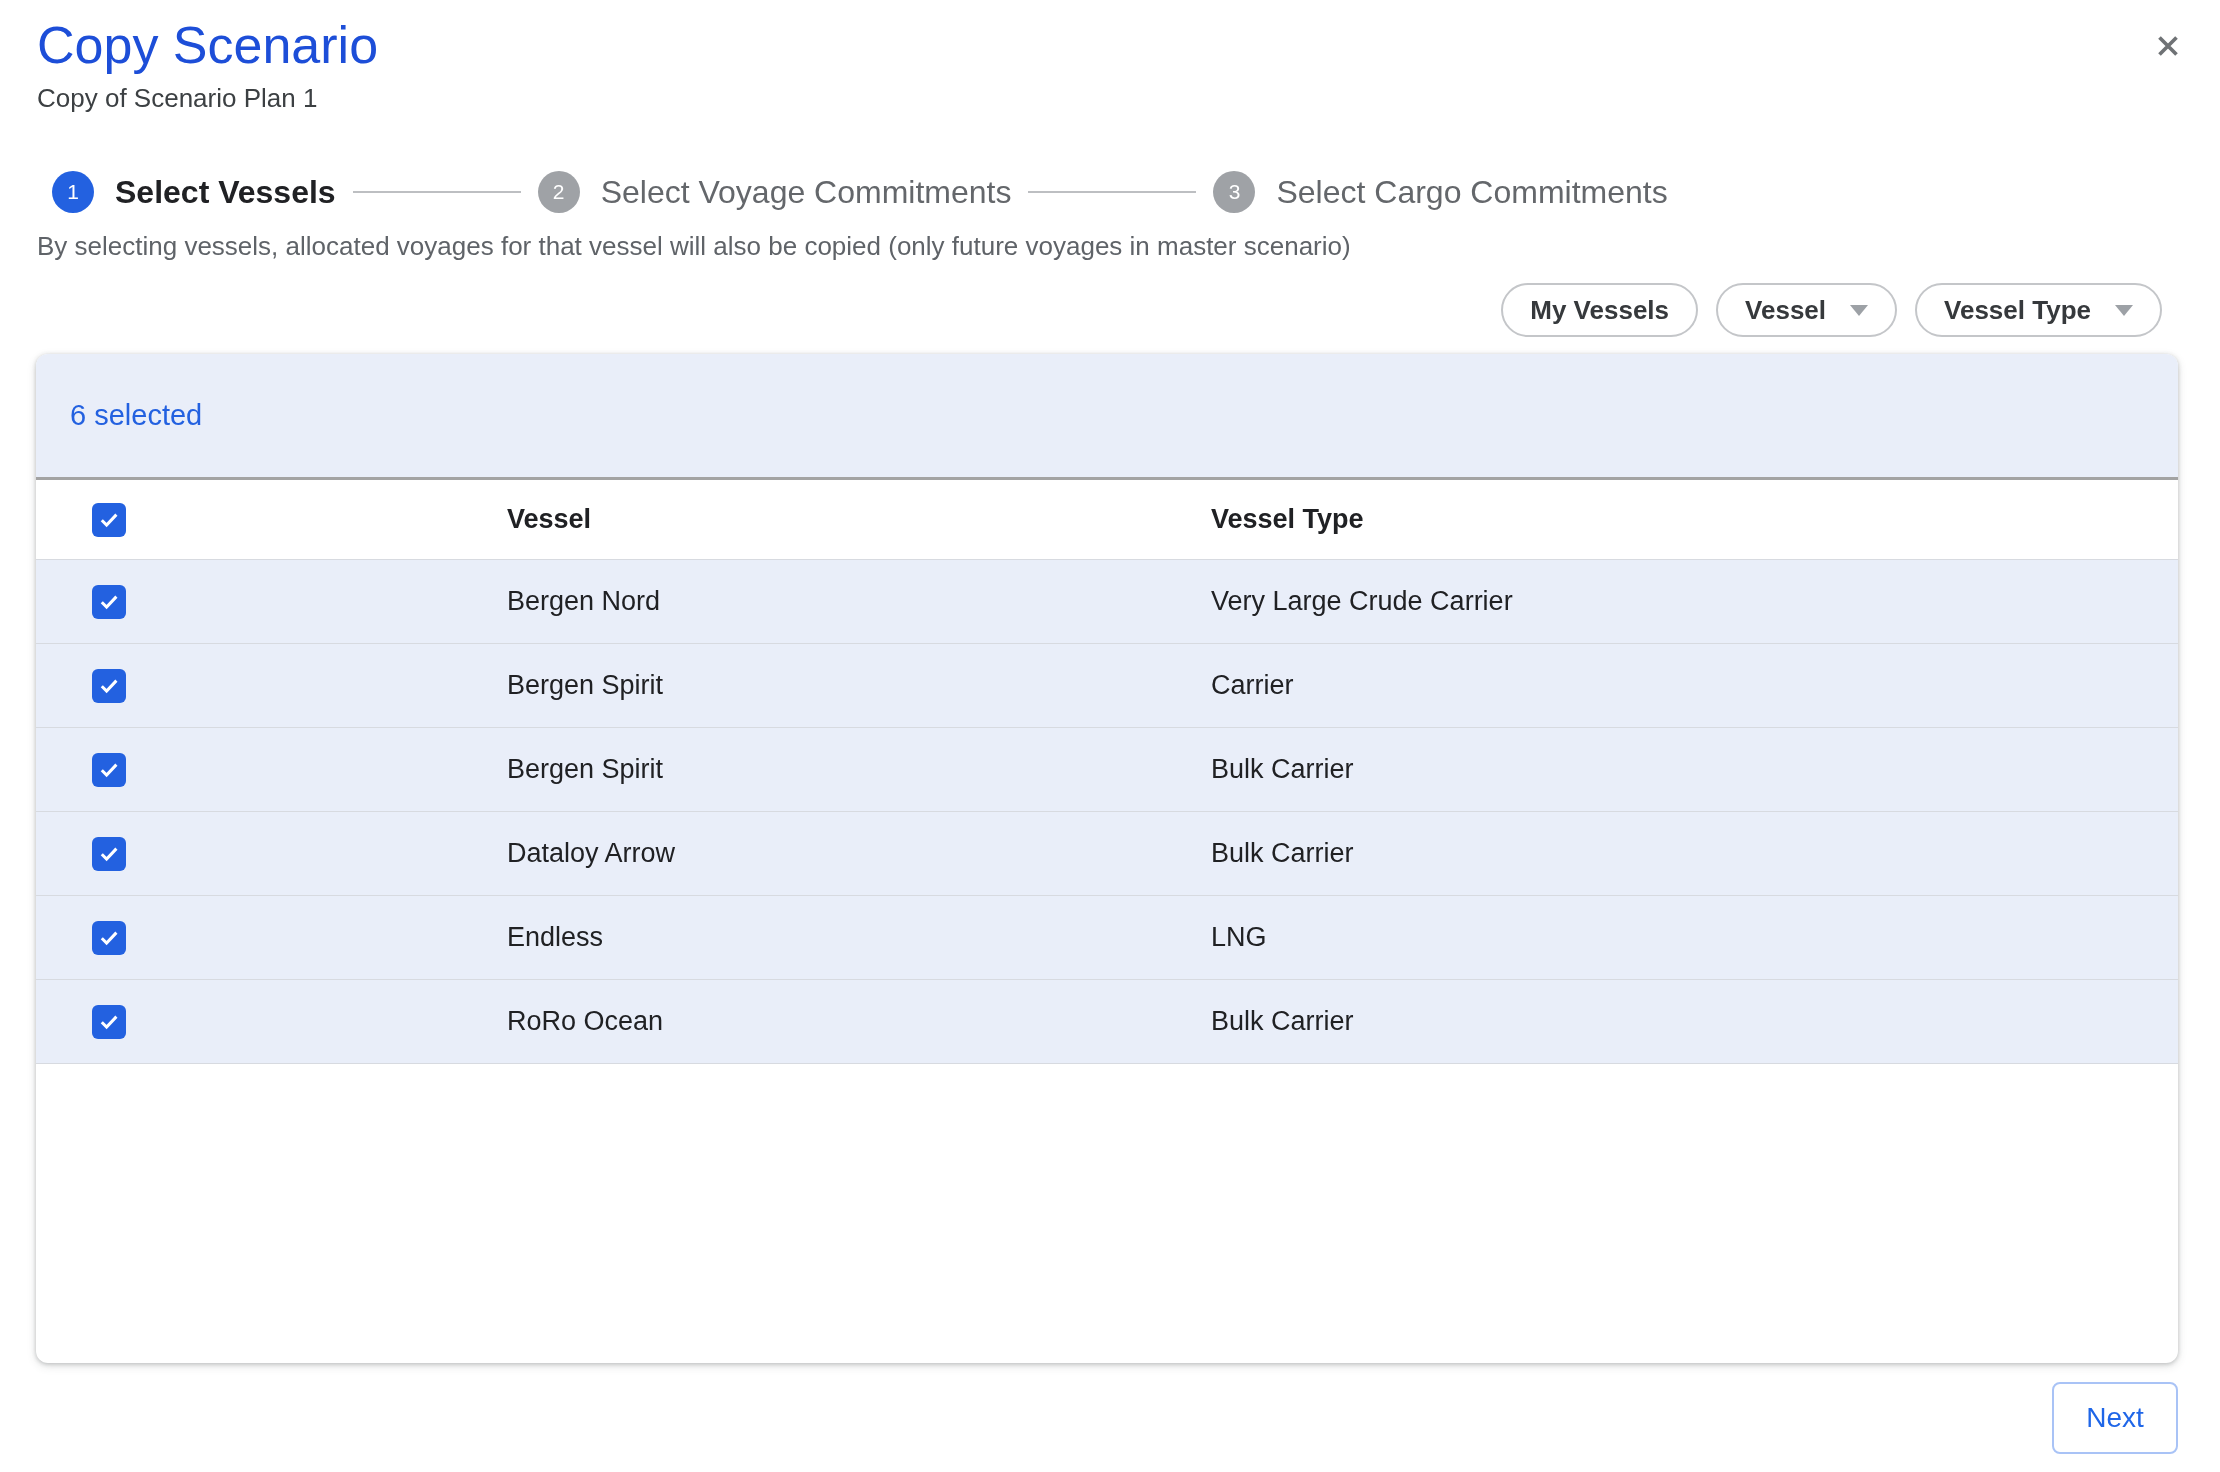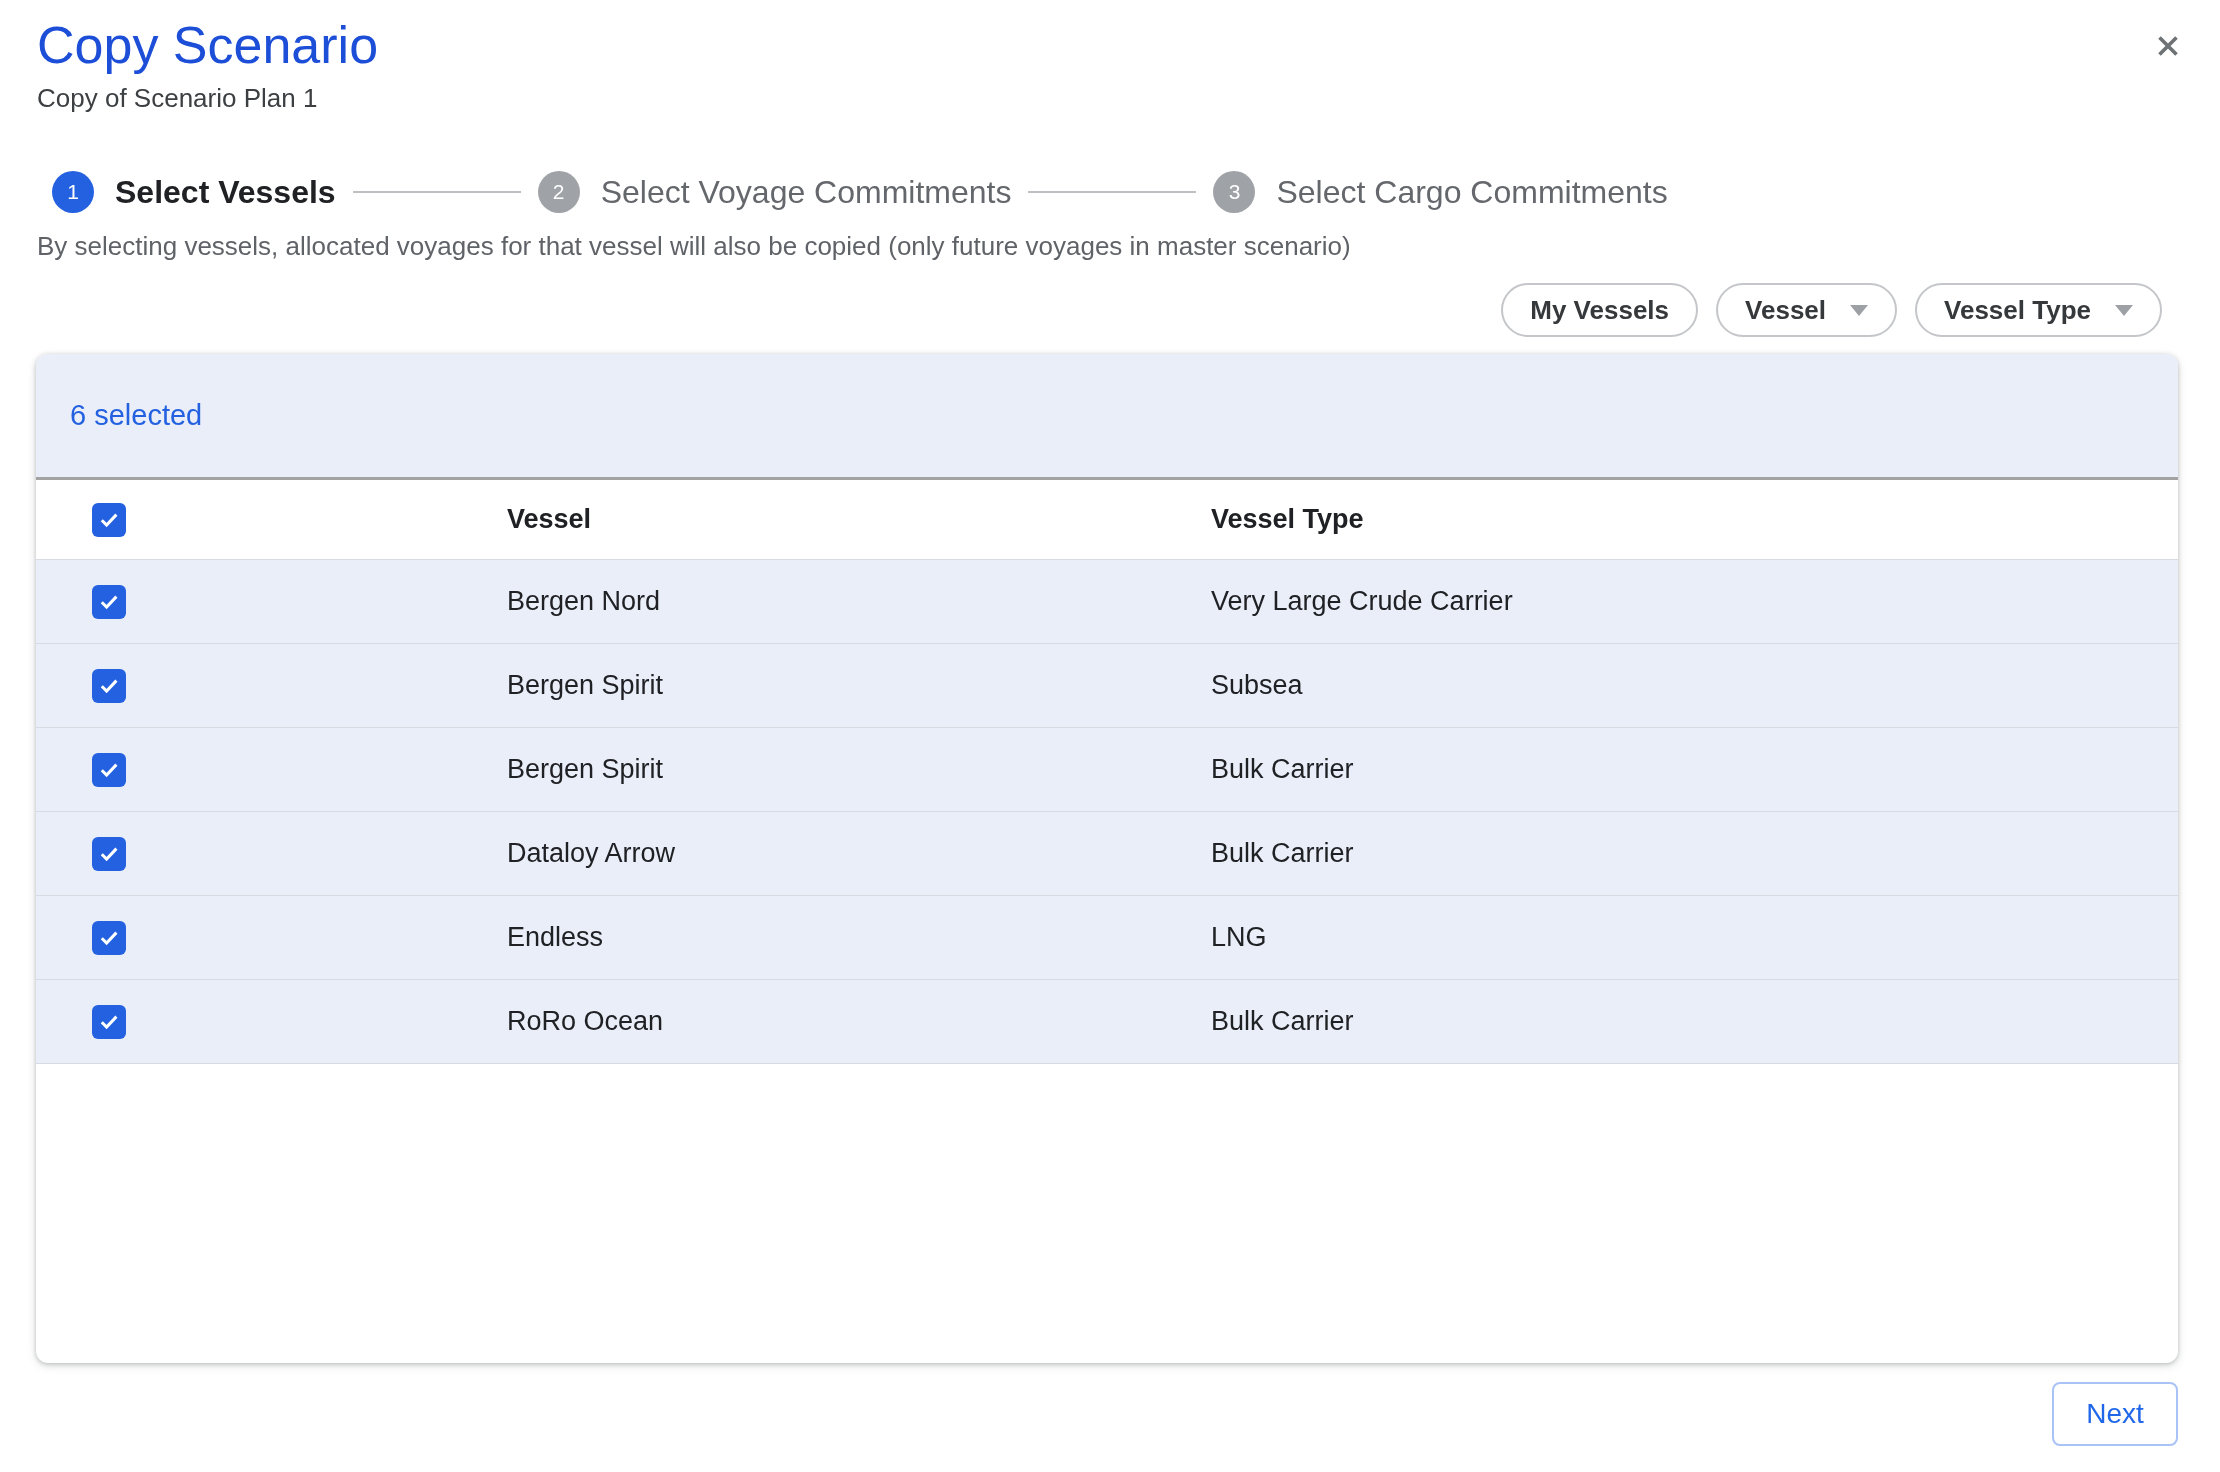--- a/index.html
+++ b/index.html
@@ -32,21 +32,21 @@
   
   .panel{position:absolute;left:36px;top:354px;width:2142px;height:1009px;background:#ffffff;border-radius:12px;box-shadow:0 1px 4px rgba(60,64,67,.28),0 3px 10px rgba(60,64,67,.15);}
   .sel-bar{height:126px;box-sizing:border-box;background:#e9eef9;border-radius:12px 12px 0 0;border-bottom:3px solid #a3a3a3;display:flex;align-items:center;padding-left:34px;font-size:29px;color:#2361e0;}
   .tr{display:grid;grid-template-columns:471px 704px auto;align-items:center;box-sizing:border-box;}
   .hdr{height:80px;background:#ffffff;border-bottom:1px solid #d7dae0;font-weight:700;font-size:27px;color:#202124;}
   .row{height:84px;background:#e9eef9;border-bottom:1px solid #d7dae0;font-size:27px;color:#202124;cursor:pointer;}
   .cb{width:34px;height:34px;margin-left:56px;border-radius:6px;background:#2361e0;display:flex;align-items:center;justify-content:center;cursor:pointer;flex:none;}
   .cell{white-space:nowrap;}
 
   
-  .next{position:absolute;left:2052px;top:1382px;width:126px;height:64px;box-sizing:border-box;border:2px solid #a9c3f6;border-radius:8px;background:#ffffff;color:#1f66e8;font-size:28px;display:flex;align-items:center;justify-content:center;cursor:pointer;}
+  .next{position:absolute;left:2052px;top:1382px;width:126px;height:72px;box-sizing:border-box;border:2px solid #a9c3f6;border-radius:8px;background:#ffffff;color:#1f66e8;font-size:28px;display:flex;align-items:center;justify-content:center;cursor:pointer;}
 </style>
 </head>
 <body>
 
 <div class="screen">
 
   <div class="title">Copy Scenario</div>
   <div class="subtitle">Copy of Scenario Plan 1</div>
 
   <div class="close-btn">
@@ -121,21 +121,21 @@
 
     <div class="tr row">
       <div class="cb">
         <span style="display:flex;">
             <svg width="24" height="24" viewBox="0 0 24 24">
               <path d="M4.8 12.2 L9.6 17 L19.4 6.6" stroke="#ffffff" stroke-width="3" fill="none"></path>
             </svg>
           </span>
       </div>
       <div class="cell">Bergen Spirit</div>
-      <div class="cell">Subsea</div>
+      <div class="cell">Carrier</div>
     </div>
 
     <div class="tr row">
       <div class="cb">
         <span style="display:flex;">
             <svg width="24" height="24" viewBox="0 0 24 24">
               <path d="M4.8 12.2 L9.6 17 L19.4 6.6" stroke="#ffffff" stroke-width="3" fill="none"></path>
             </svg>
           </span>
       </div>

